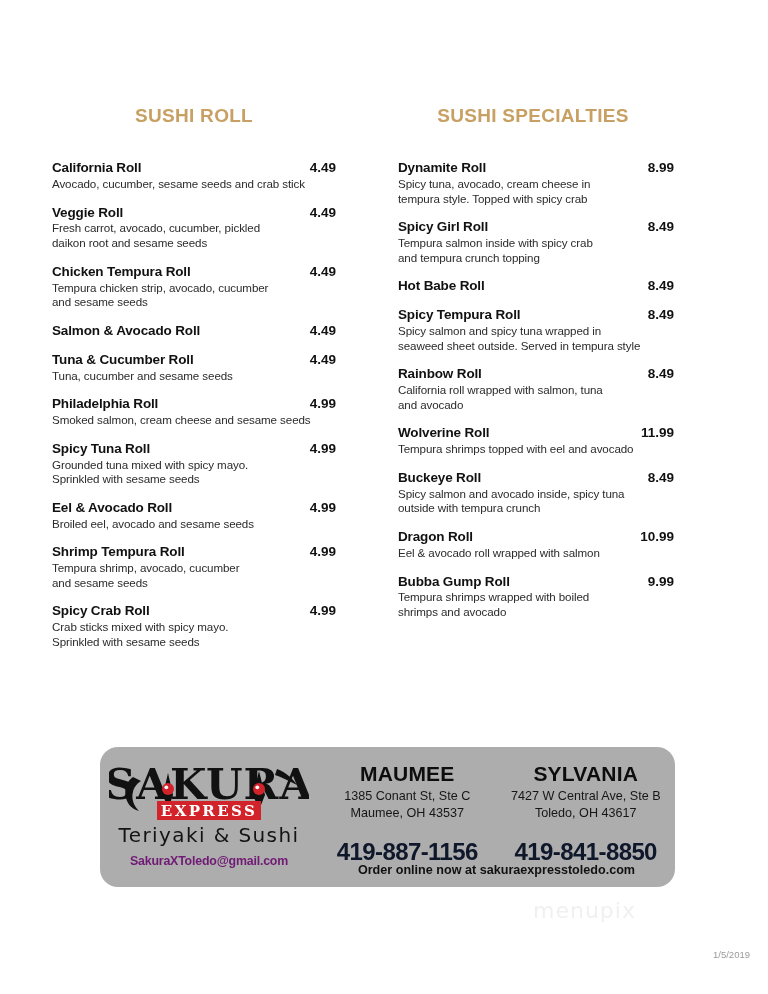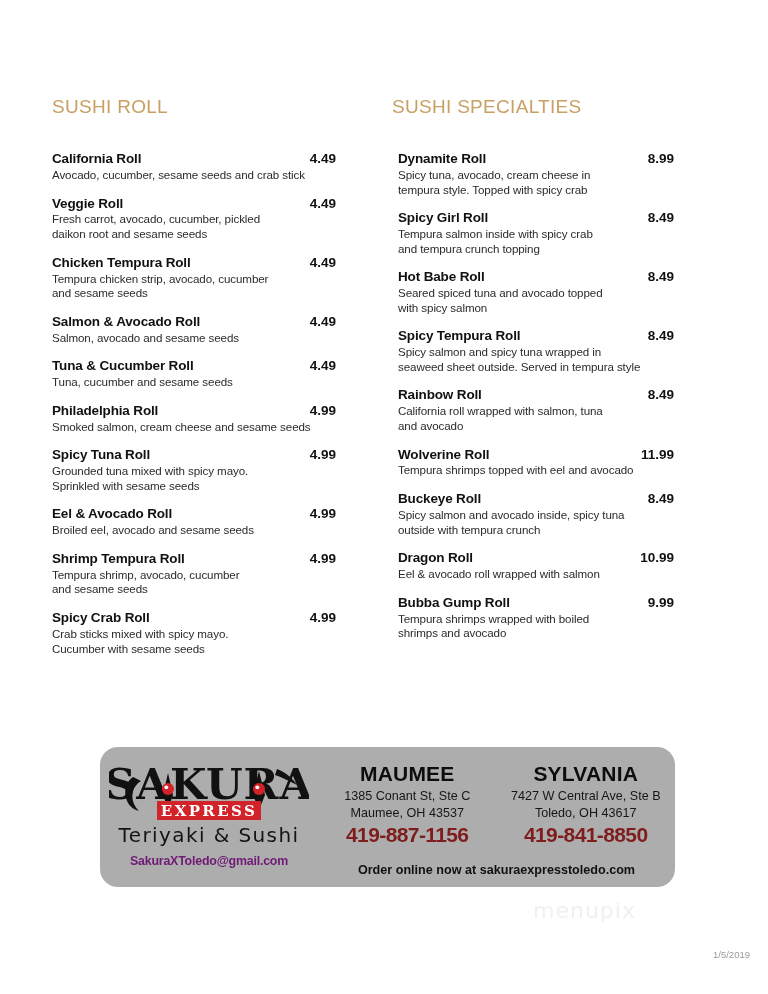--- a/index.html
+++ b/index.html
@@ -31,25 +31,26 @@
     width: 768px;
     display: flex;
   }
   .menu-column {
     box-sizing: border-box;
   }
   .menu-column.left  { width: 384px; padding: 0 48px 0 52px; }
   .menu-column.right { width: 384px; padding: 0 94px 0 14px; }
 
   .section-title {
+    text-align: center;
     font-size: 19px;
-    font-weight: normal;
+    font-weight: bold;
     letter-spacing: 0.3px;
     color: #c8a063;
-    margin: 0 0 33px 0;
+    margin: 9px 0 33px 0;
     white-space: nowrap;
   }
   .menu-column.right .section-title { margin-left: -6px; }
 
   .item { margin-bottom: 13px; }
 
   .item-head {
     display: flex;
     align-items: baseline;
     justify-content: space-between;
@@ -141,25 +142,25 @@
     line-height: 1.1;
   }
   .loc-addr {
     font-size: 12.6px;
     color: #161616;
     line-height: 1.32;
     margin-top: 3px;
     white-space: pre-line;
   }
   .loc-phone {
-    font-size: 21px;
-    font-weight: bold;
-    color: #7f1d1d;
+    font-size: 24px;
+    font-weight: bold;
+    color: #0f172a;
     letter-spacing: -0.6px;
-    margin-top: 2px;
+    margin-top: 18px;
     line-height: 1.1;
   }
 
   .banner-notes {
     position: absolute;
     left: 218px;
     right: 0;
     bottom: 9px;
     text-align: center;
   }
@@ -220,21 +221,20 @@
               <span class="item-price">4.49</span>
             </div>
             <div class="item-desc">Tempura chicken strip, avocado, cucumber
 and sesame seeds</div>
           </div>
           <div class="item">
             <div class="item-head">
               <span class="item-name">Salmon &amp; Avocado Roll</span>
               <span class="item-price">4.49</span>
             </div>
-            <div class="item-desc">Salmon, avocado and sesame seeds</div>
           </div>
           <div class="item">
             <div class="item-head">
               <span class="item-name">Tuna &amp; Cucumber Roll</span>
               <span class="item-price">4.49</span>
             </div>
             <div class="item-desc">Tuna, cucumber and sesame seeds</div>
           </div>
           <div class="item">
             <div class="item-head">
@@ -265,21 +265,21 @@
             </div>
             <div class="item-desc">Tempura shrimp, avocado, cucumber
 and sesame seeds</div>
           </div>
           <div class="item">
             <div class="item-head">
               <span class="item-name">Spicy Crab Roll</span>
               <span class="item-price">4.99</span>
             </div>
             <div class="item-desc">Crab sticks mixed with spicy mayo.
-Cucumber with sesame seeds</div>
+Sprinkled with sesame seeds</div>
           </div>
         </div>
     </div>
 
     <div class="menu-column right">
       <div class="section-title">SUSHI SPECIALTIES</div>
       <div id="list-1">
           <div class="item">
             <div class="item-head">
               <span class="item-name">Dynamite Roll</span>
@@ -294,22 +294,20 @@
               <span class="item-price">8.49</span>
             </div>
             <div class="item-desc">Tempura salmon inside with spicy crab
 and tempura crunch topping</div>
           </div>
           <div class="item">
             <div class="item-head">
               <span class="item-name">Hot Babe Roll</span>
               <span class="item-price">8.49</span>
             </div>
-            <div class="item-desc">Seared spiced tuna and avocado topped
-with spicy salmon</div>
           </div>
           <div class="item">
             <div class="item-head">
               <span class="item-name">Spicy Tempura Roll</span>
               <span class="item-price">8.49</span>
             </div>
             <div class="item-desc">Spicy salmon and spicy tuna wrapped in
 seaweed sheet outside. Served in tempura style</div>
           </div>
           <div class="item">

